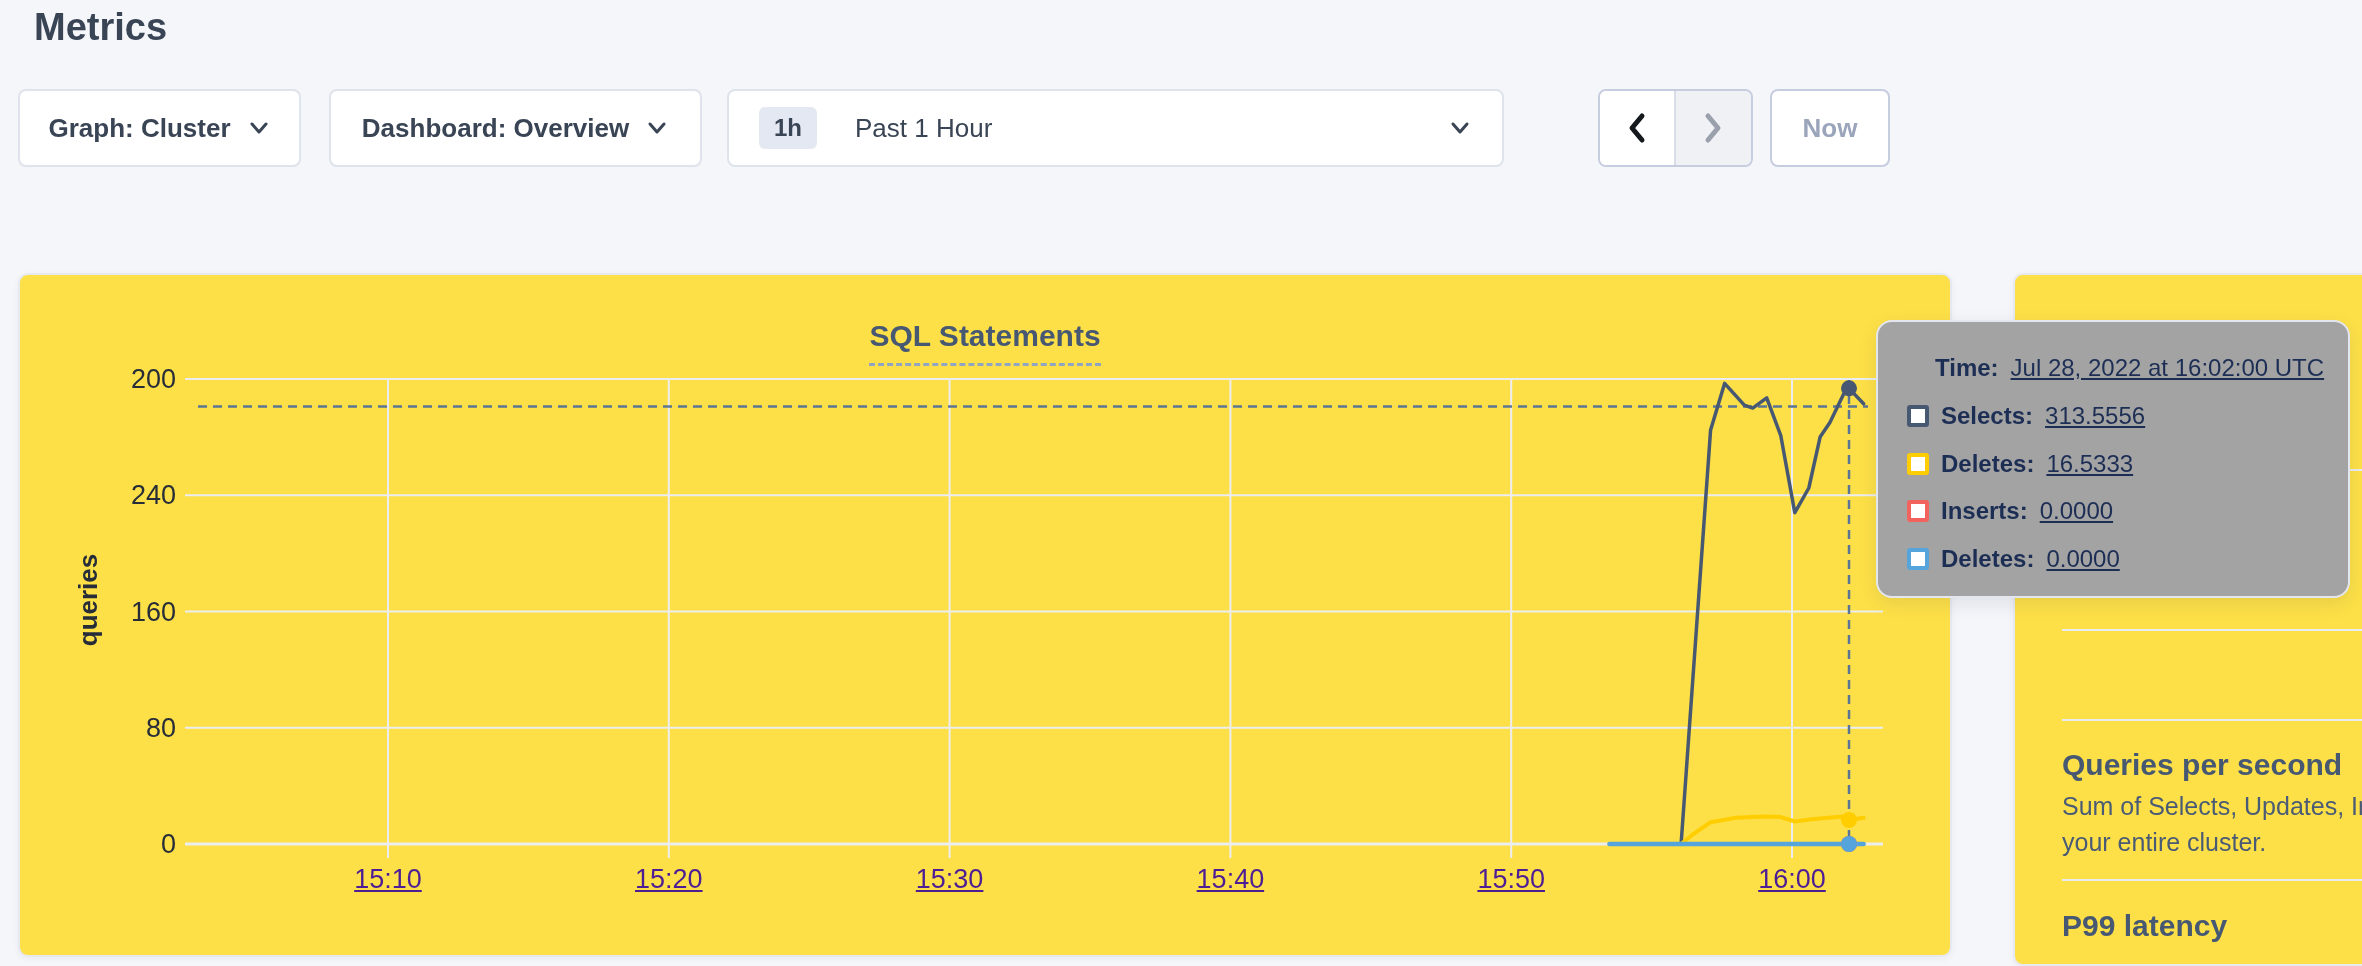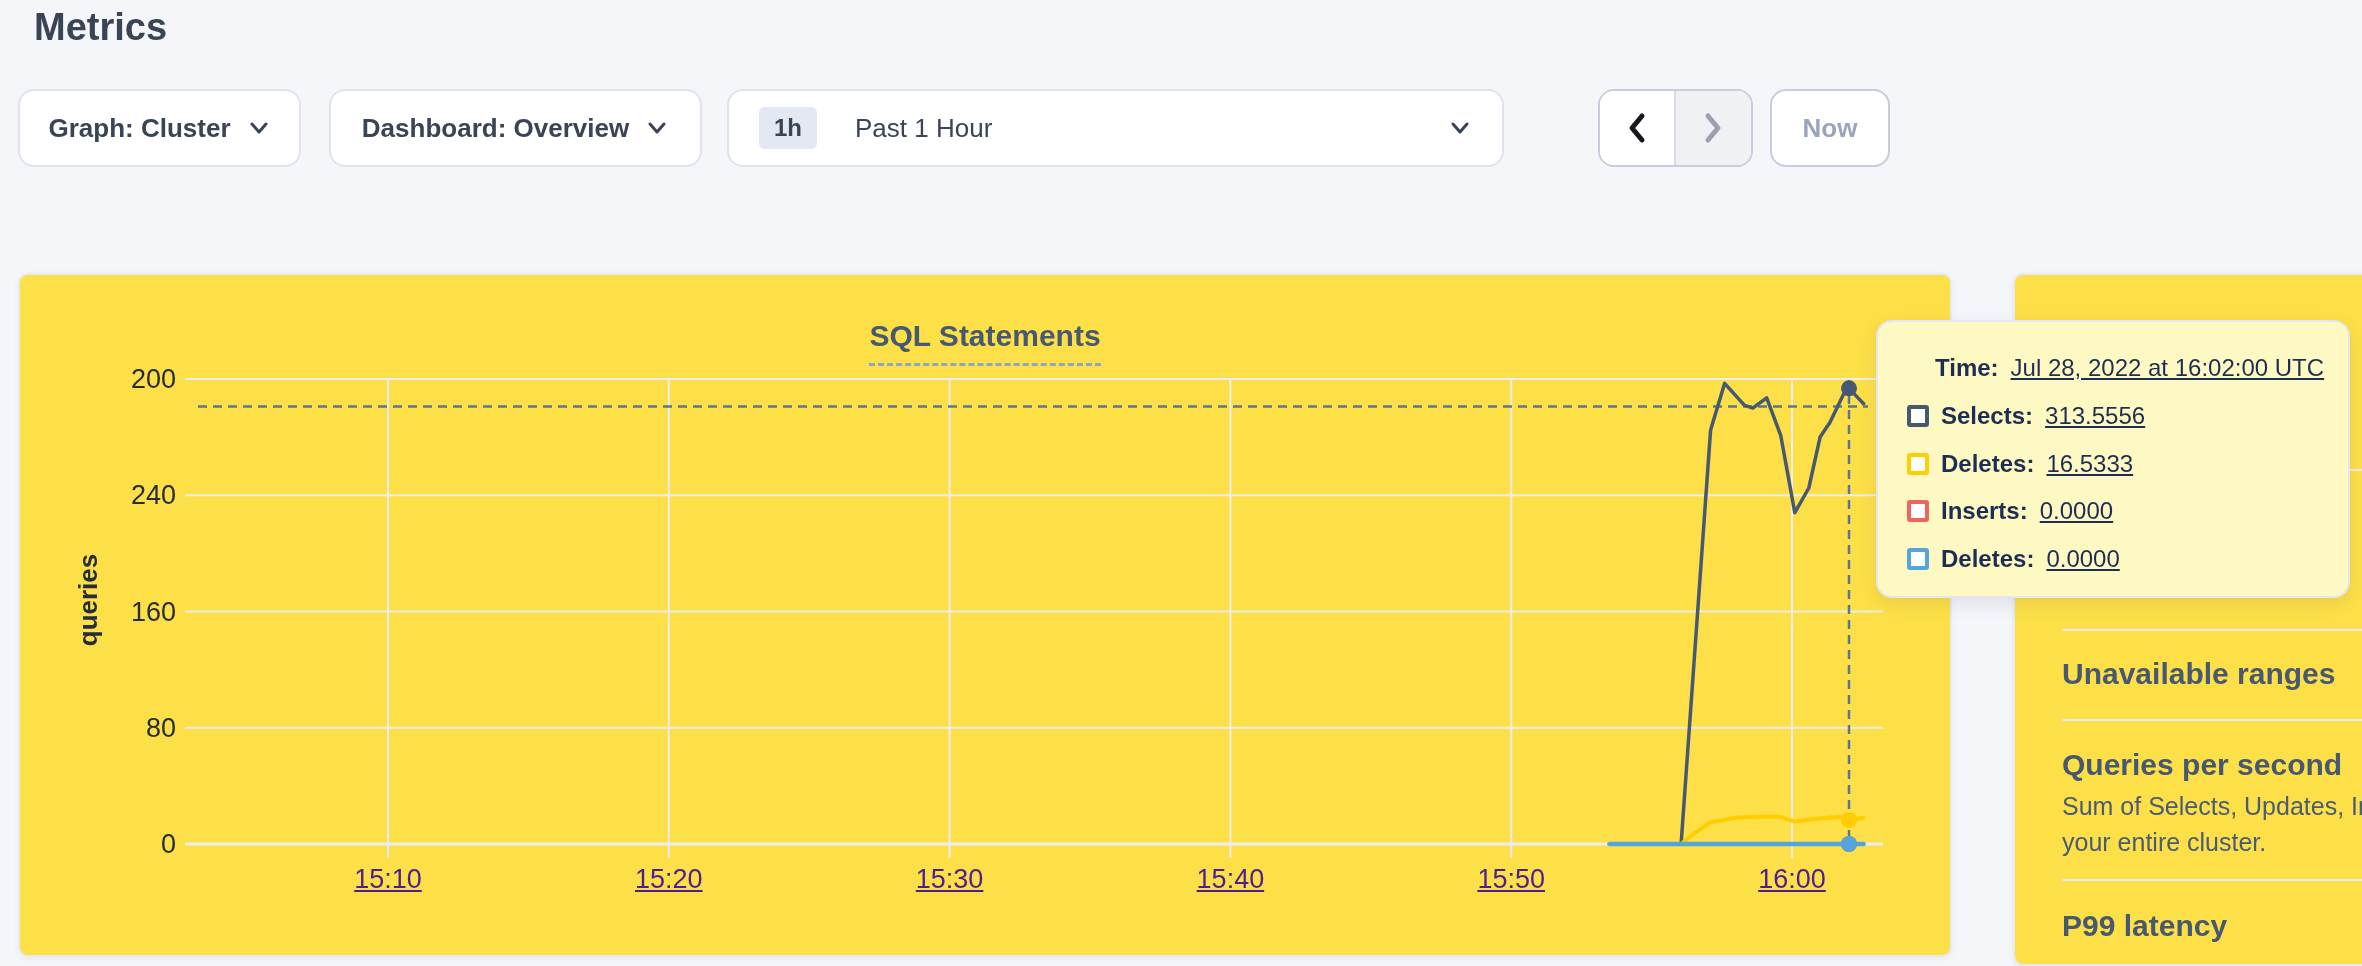--- a/index.html
+++ b/index.html
@@ -2,21 +2,21 @@
 <html><head>
 <meta charset="utf-8">
 <style>
   * { margin:0; padding:0; box-sizing:border-box; font-family:"Liberation Sans", sans-serif; }
   html,body { background:#f5f6fa; }
   .page { position:relative; width:2362px; height:966px; background:#f5f6fa; overflow:hidden; }
 
   .page-title { position:absolute; left:34px; top:6px; font-size:38px; font-weight:600; color:#394455; }
 
   .btn { position:absolute; top:89px; height:78px; background:#fff;
-         border:2px solid #dfe3ec; border-radius:16px; display:flex; align-items:center;
+         border:2px solid #dfe3ec; border-radius:8px; display:flex; align-items:center;
          justify-content:center; gap:16px; color:#394455; font-size:26px; font-weight:700; cursor:pointer; }
   #graph-btn { left:18px; width:283px; }
   #dashboard-btn { left:329px; width:373px; }
   #time-btn { left:727px; width:777px; justify-content:flex-start; padding:0 30px; }
   .badge { background:#e4e8f2; border-radius:6px; padding:7px 15px; font-size:24px; font-weight:700; color:#394455; margin-right:22px; }
   .time-label { flex:1; text-align:left; font-size:26px; font-weight:500; color:#394455; }
   .chev { flex:0 0 auto; }
 
   .pn-group { left:1598px; width:155px; padding:0; overflow:hidden; border-color:#c6cddf; gap:0; }
   .pn-half { width:50%; height:100%; display:flex; align-items:center; justify-content:center; cursor:pointer; }
@@ -33,21 +33,21 @@
   #chart-title { display:inline-block; font-size:30px; font-weight:700; color:#475872;
                  border-bottom:3px dashed #90a4c3; padding-bottom:10px; cursor:pointer; }
   #ylabel { position:absolute; left:88px; top:600px; transform:translate(-50%,-50%) rotate(-90deg);
             font-size:26px; font-weight:700; color:#262c38; z-index:3; }
 
   #chart-canvas { position:absolute; left:0; top:0; z-index:2; pointer-events:none; }
   #ticks { position:absolute; inset:0; z-index:3; pointer-events:none; }
   .ytick { position:absolute; width:80px; text-align:right; font-size:27px; color:#262c38; line-height:30px; }
   .xtick { position:absolute; width:140px; text-align:center; font-size:27px; color:#4c1d95; line-height:30px;text-decoration:underline; }
 
-  #tooltip { position:absolute; left:1876px; top:320px; width:474px; height:278px; background:#fef9c3;
+  #tooltip { position:absolute; left:1876px; top:320px; width:474px; height:278px; background:#a3a3a3;
              border:2px solid #e3e6ee; border-radius:16px; box-shadow:0 6px 18px rgba(40,50,80,.10);
              z-index:20; font-size:24px; color:#1d2e55; }
   .tt-row { position:absolute; left:29px; display:flex; align-items:center; gap:12px; height:34px; }
   .tt-time { left:57px; }
   .tt-swatch { width:22px; height:22px; border:4px solid #475872; border-radius:3px; background:#fff; flex:0 0 auto; }
   .tt-label { font-weight:700; }
   .tt-value { font-weight:400; margin-left:0;text-decoration:underline; }
 
   .sb-divider { position:absolute; left:47px; right:0; height:2px; background:#e9ebf0; }
   .sb-h { position:absolute; left:47px; font-size:30px; font-weight:700; color:#475872; white-space:nowrap; }
@@ -103,21 +103,20 @@
     <div id="chart-title-wrap">
       <span id="chart-title">SQL Statements</span>
     </div>
   </div>
 
   <div id="ylabel">queries</div>
 
   <div class="card" id="sidebar-card">
     <div class="sb-divider" style="top:194px"></div>
     <div class="sb-divider" style="top:354px"></div>
-    <div class="sb-h" style="top:382px">Unavailable ranges</div>
     <div class="sb-divider" style="top:444px"></div>
     <div class="sb-h" style="top:473px">Queries per second</div>
     <div class="sb-p" style="top:513px">Sum of Selects, Updates, Inser
 your entire cluster.</div>
     <div class="sb-divider" style="top:604px"></div>
     <div class="sb-h" style="top:634px">P99 latency</div>
   </div>
 
   <svg id="chart-canvas" width="2362" height="966" viewBox="0 0 2362 966">
       <line x1="185" x2="1883" y1="844" y2="844" stroke="#ebedf0" stroke-width="3"></line>

